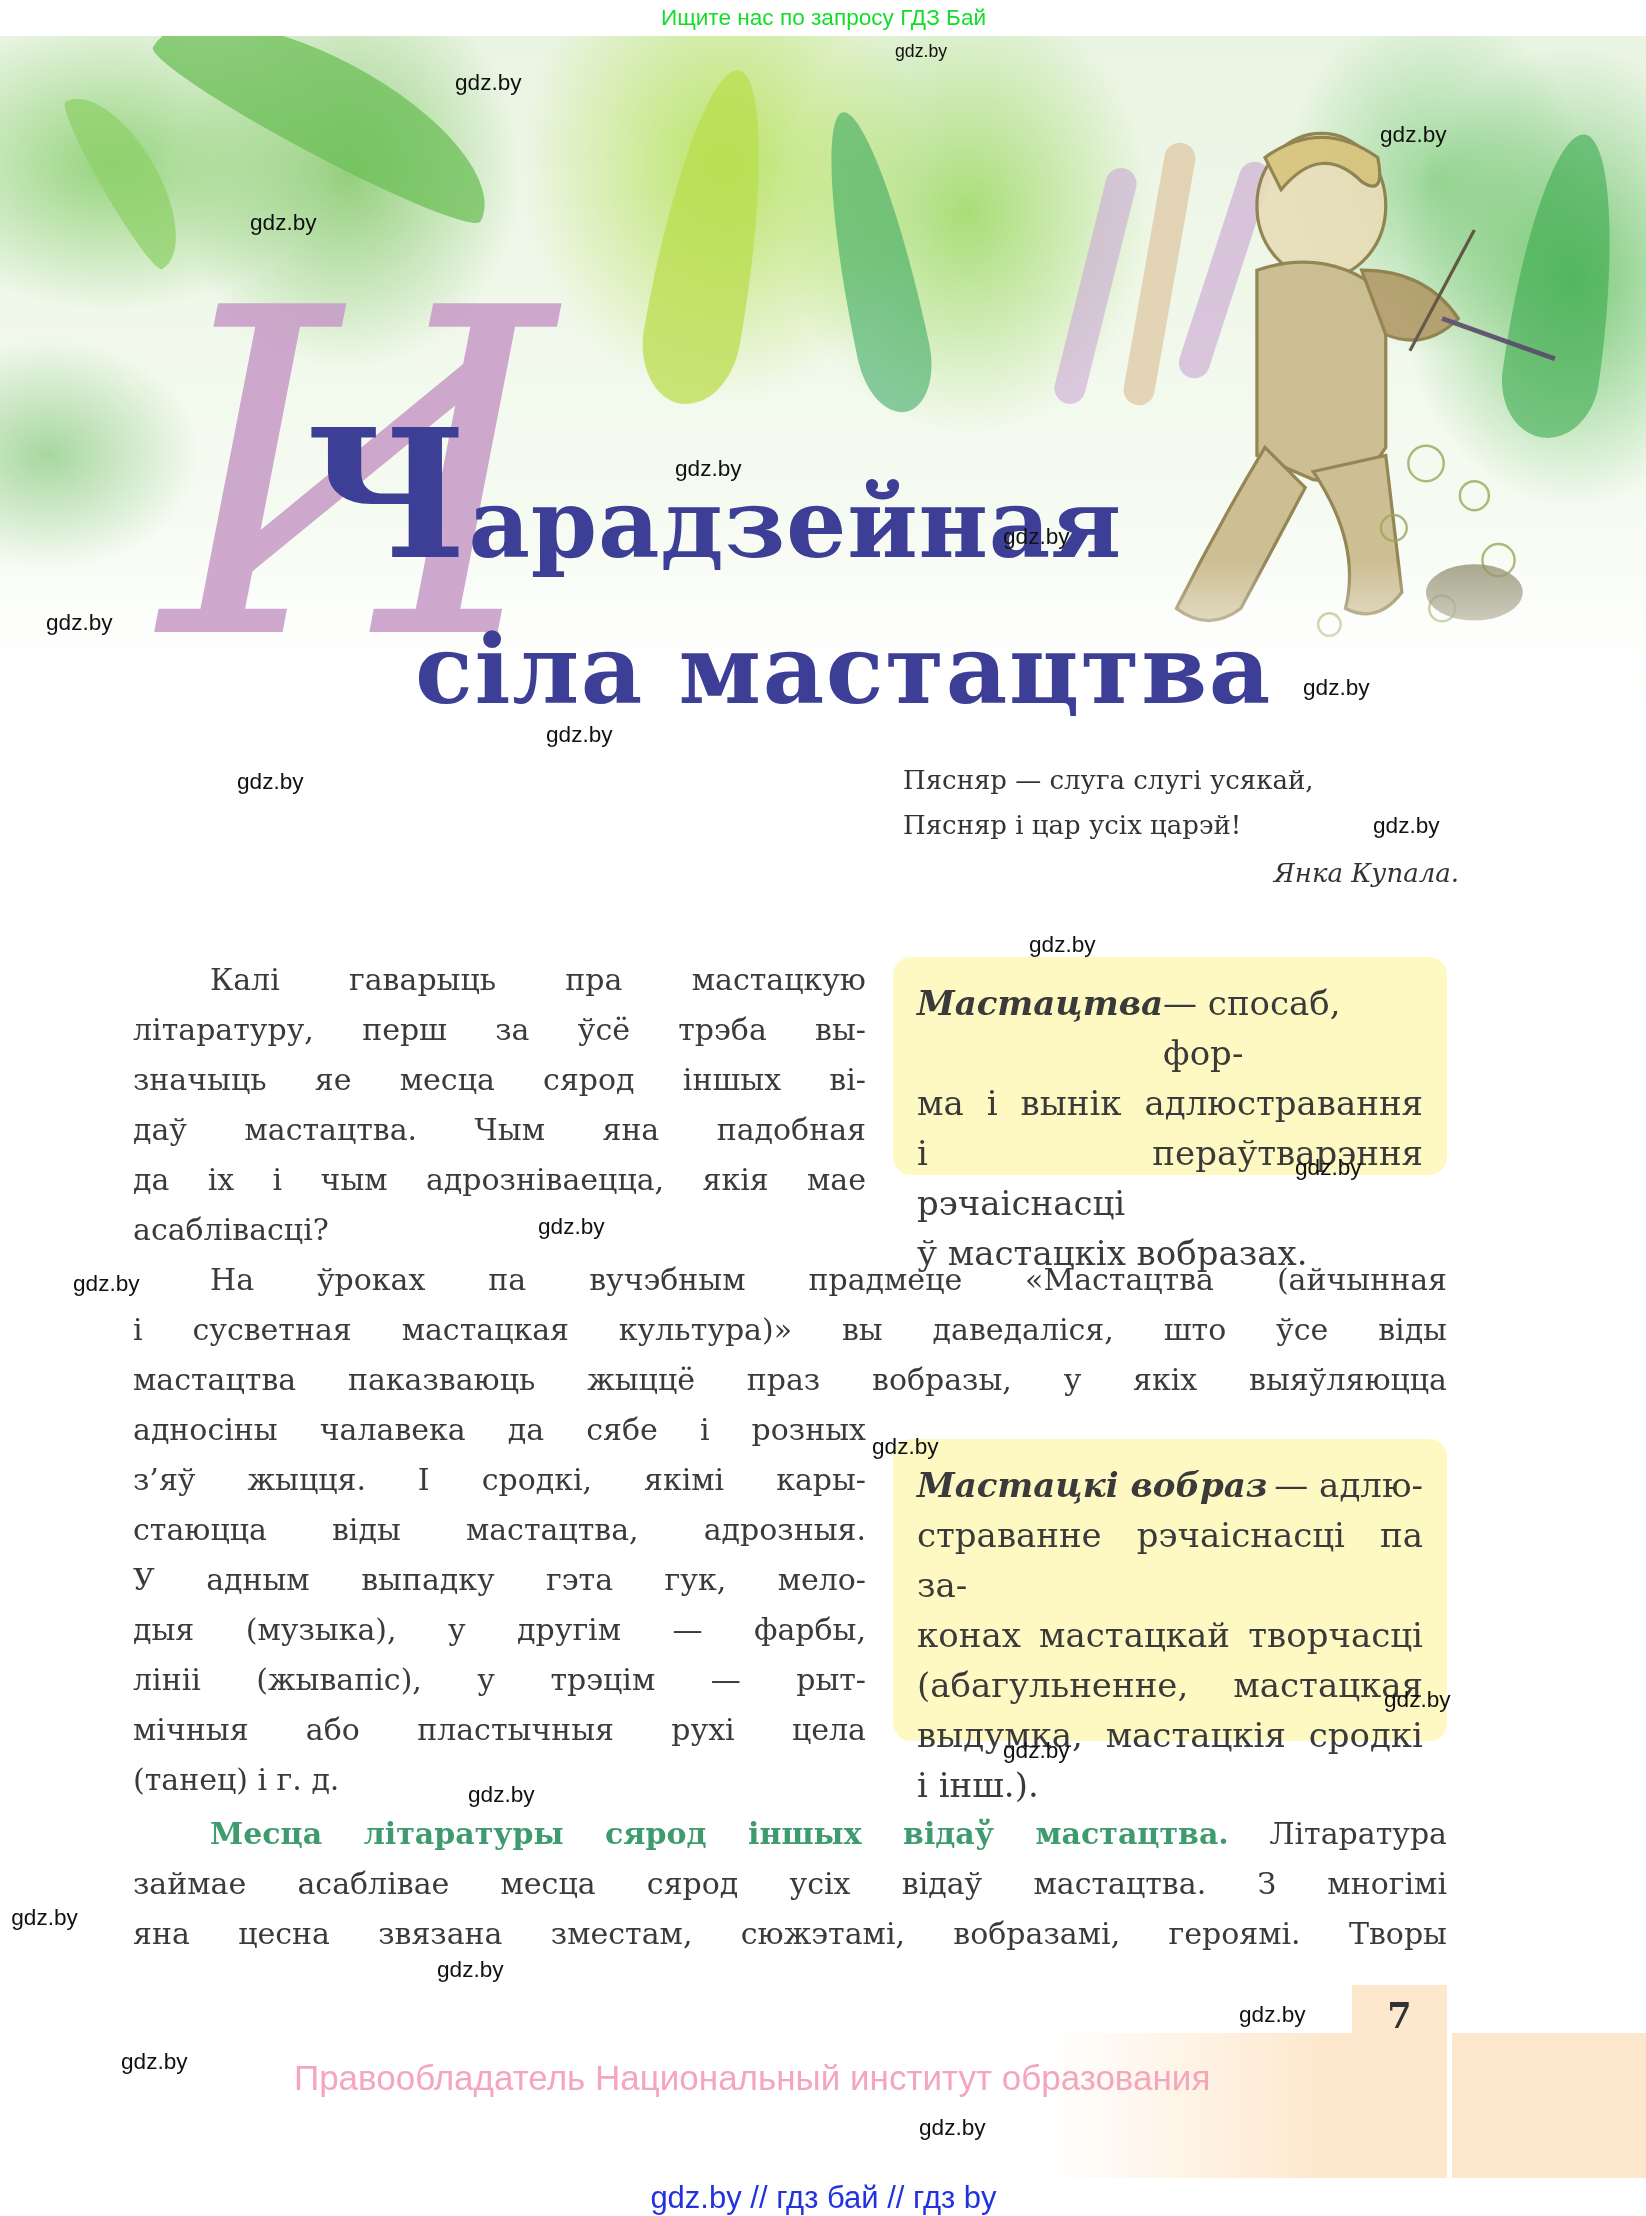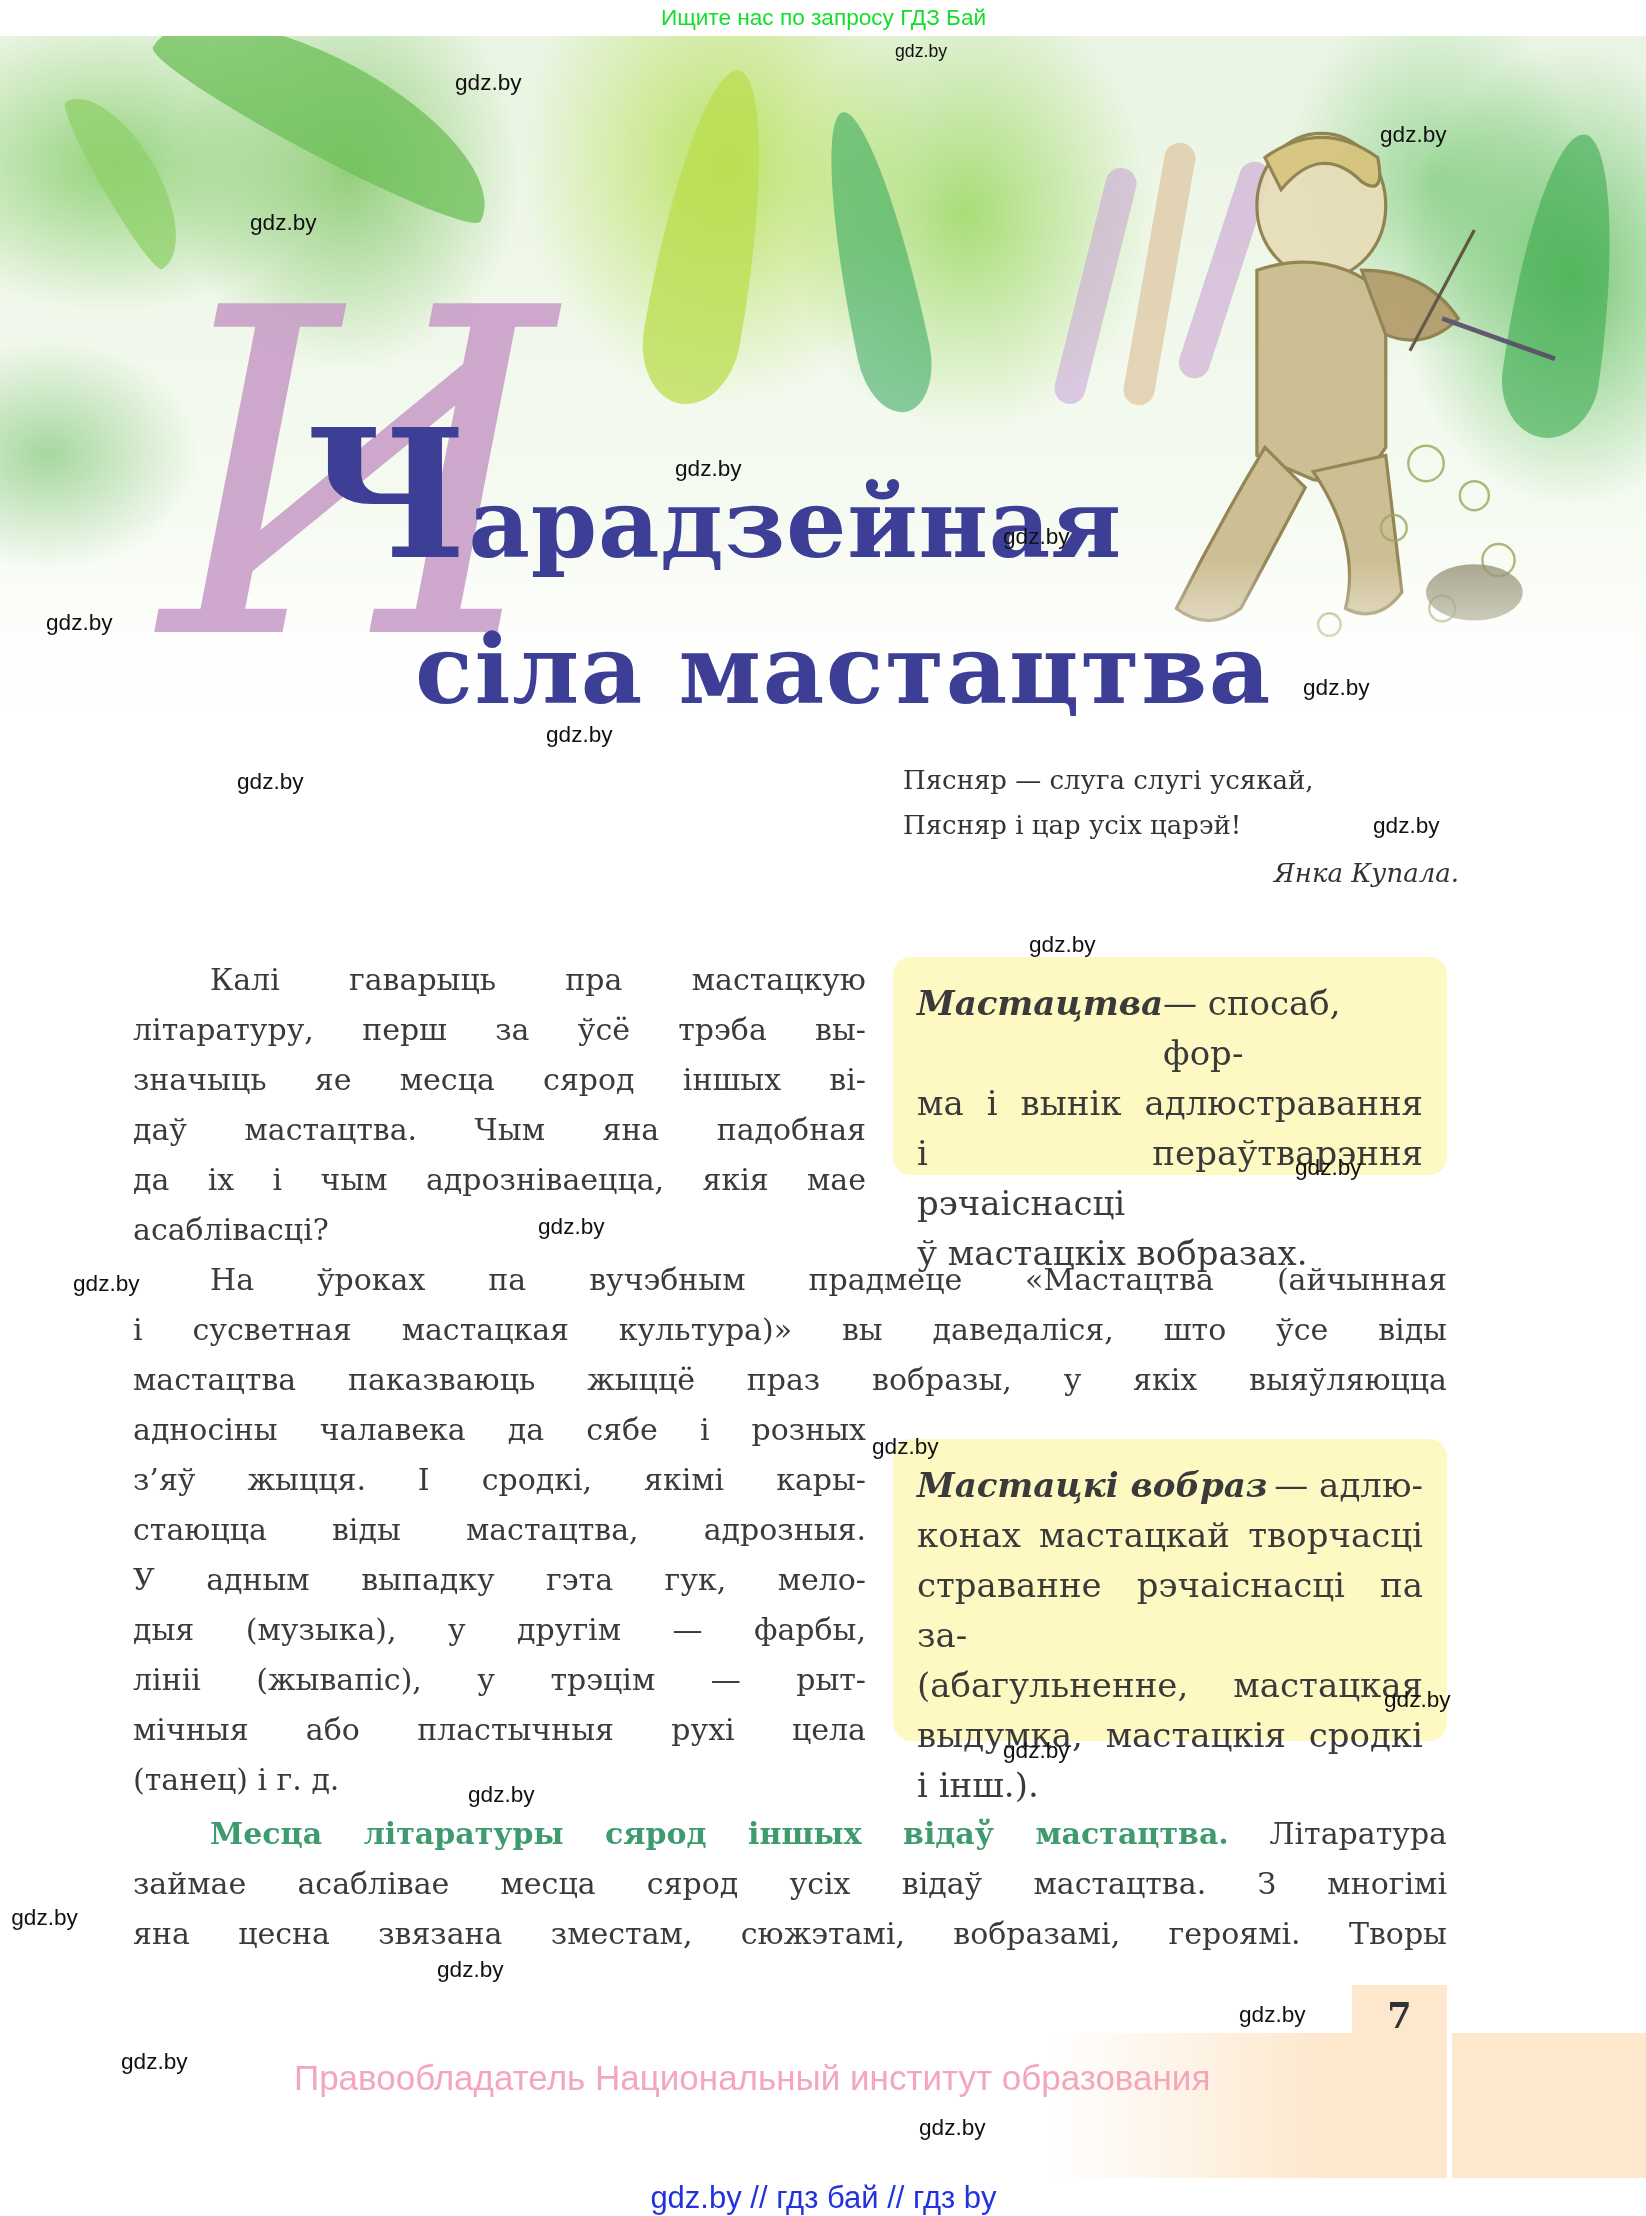--- a/index.html
+++ b/index.html
@@ -149,22 +149,22 @@
   <span class="line">лініі (жывапіс), у трэцім — рыт-</span>
   <span class="line">мічныя або пластычныя рухі цела</span>
   <span class="line last">(танец) і г. д.</span>
 </div>
 
 <div class="abs def-box" style="top:1439px;height:302px;">
   <div style="display:flex;justify-content:space-between;">
     <span class="def-term">Мастацкі вобраз</span>
     <span>— адлю-</span>
   </div>
+  <div class="line">страванне рэчаіснасці па за-</div>
   <div class="line">конах мастацкай творчасці</div>
-  <div class="line">страванне рэчаіснасці па за-</div>
   <div class="line">(абагульненне, мастацкая</div>
   <div class="line">выдумка, мастацкія сродкі</div>
   <div class="line last">і інш.).</div>
 </div>
 
 <div class="abs para" style="left:133px;top:1809px;width:1314px;">
   <span class="line indent"><span class="section-heading">Месца літаратуры сярод іншых відаў мастацтва.</span> <span>Літаратура</span></span>
   <span class="line">займае асаблівае месца сярод усіх відаў мастацтва. З многімі</span>
   <span class="line">яна цесна звязана зместам, сюжэтамі, вобразамі, героямі. Творы</span>
 </div>

